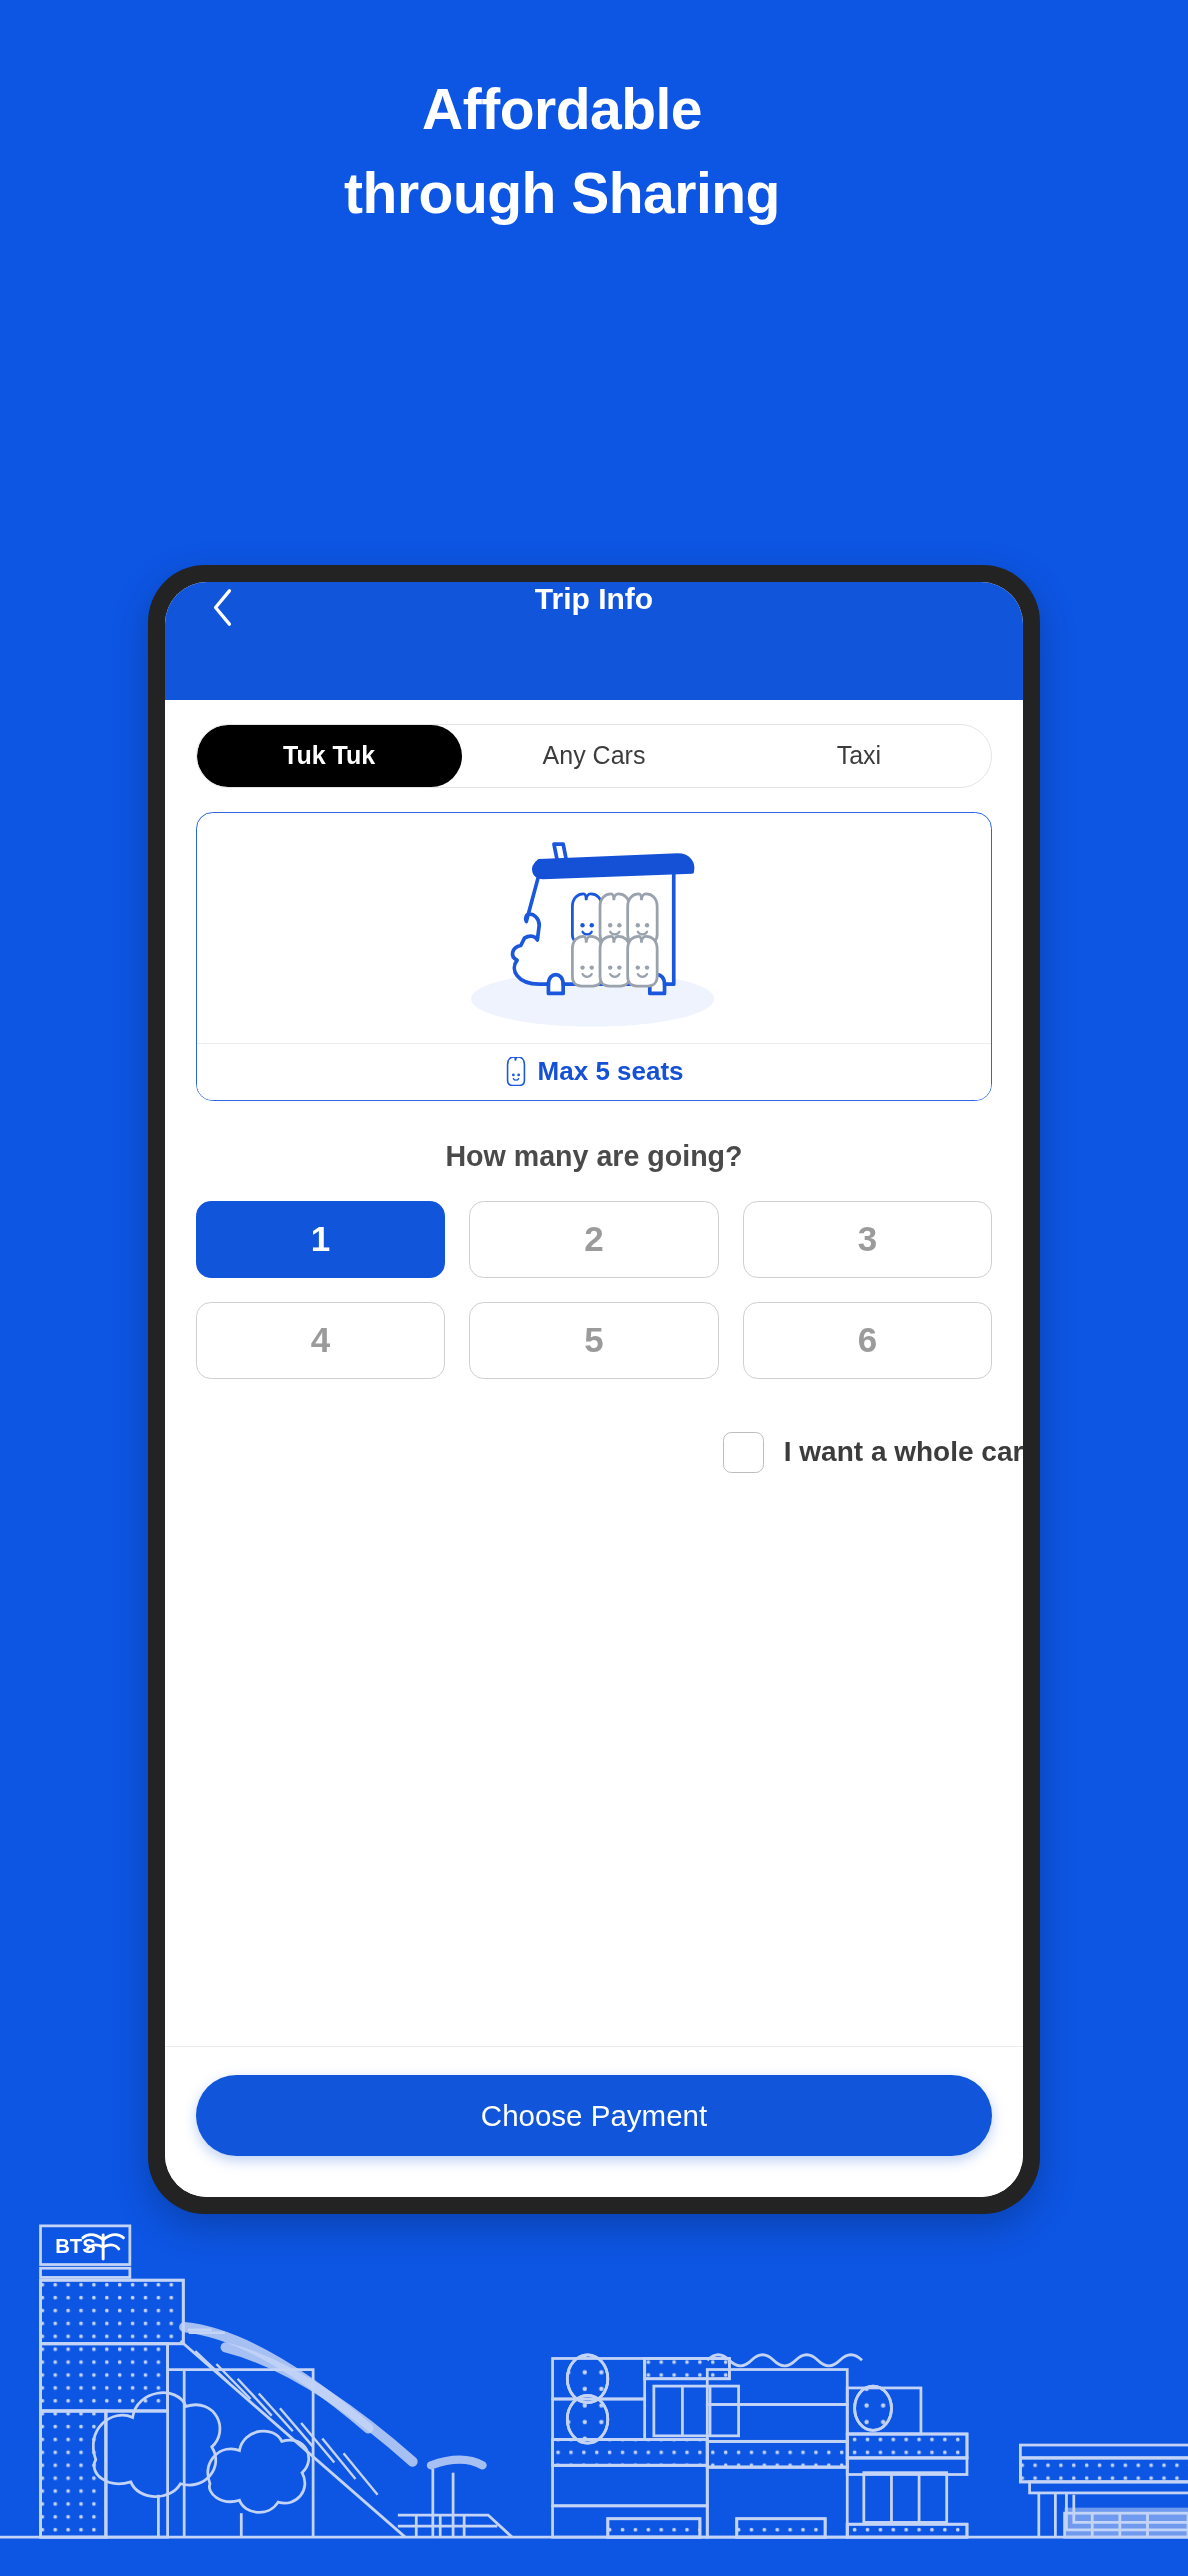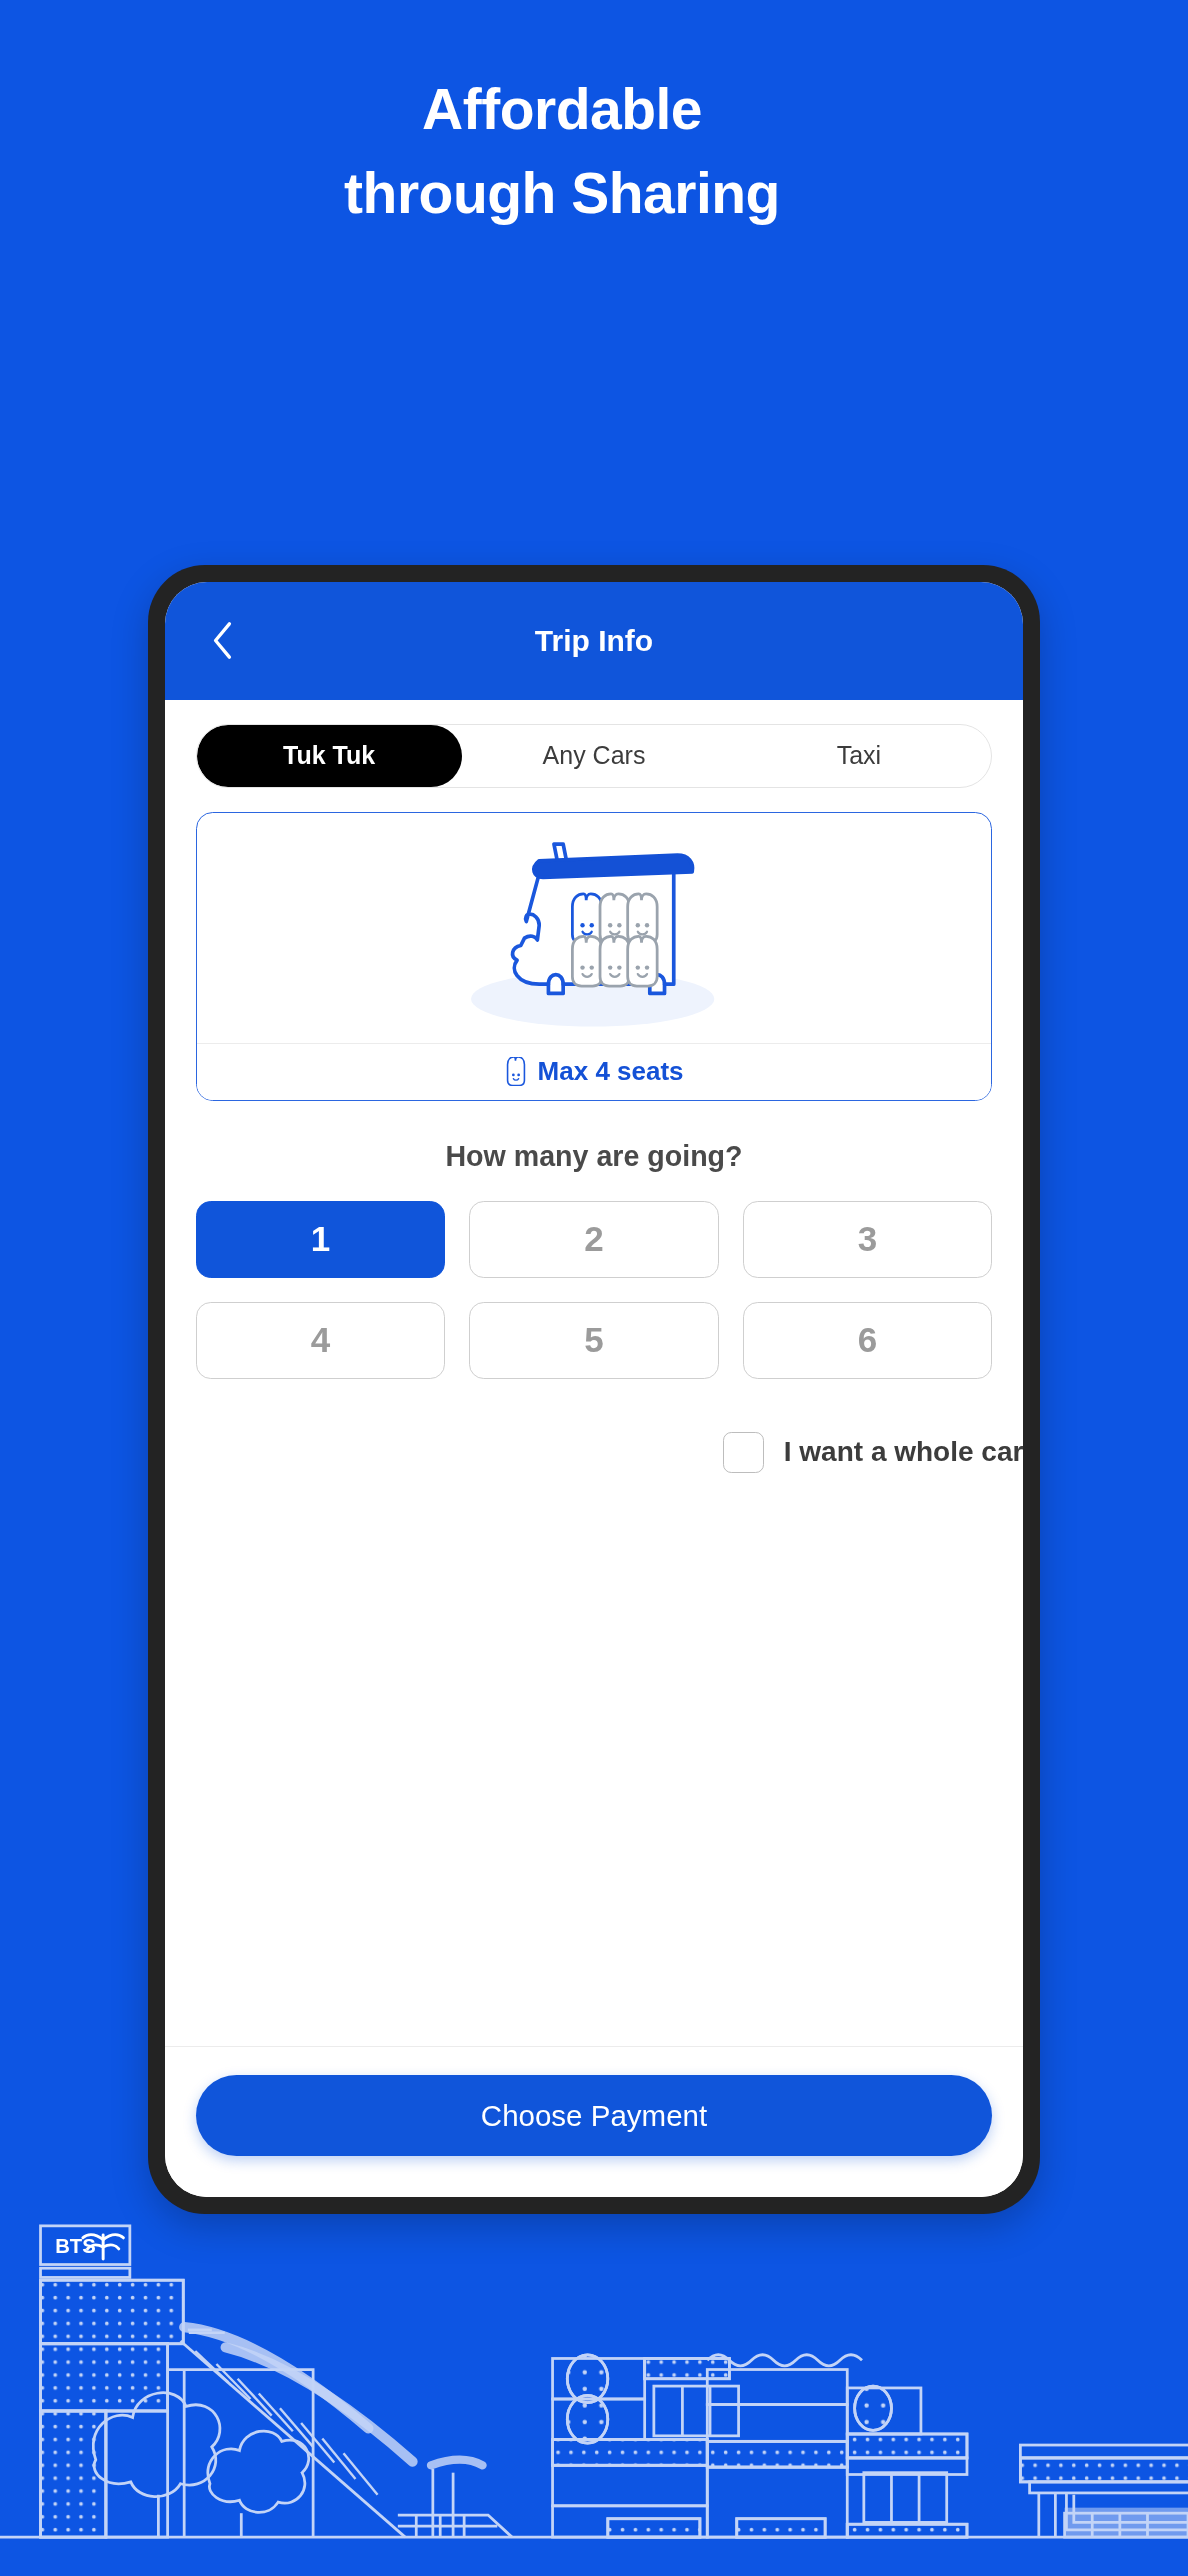--- a/index.html
+++ b/index.html
@@ -54,21 +54,21 @@
     border-radius:42px;
     overflow:hidden;
     display:flex; flex-direction:column;
   }
 
   
   .app-header{
     background:#1055da;
     height:118px;
     flex:0 0 118px;
-    display:flex; align-items:center;
+    display:flex; align-items:flex-start;
     position:relative;
     padding:0 31px;
   }
   .back-btn{
     width:52px; height:52px;
     display:flex; align-items:center; justify-content:center;
     cursor:pointer;
   }
   .back-btn svg{ display:block; }
   .app-title{
@@ -471,21 +471,21 @@
               </g>
             </svg>
           </div>
           <div class="vehicle-foot">
             <svg class="seat-mini" width="24" height="29.5" viewBox="0 0 36 56">
               <path d="M2 14 C2 4 8 0 14 0 C16 0 17 3 17 7 C17 3 19 0 22 0 C28 0 34 4 34 14 L34 44 C34 50 30 54 24 54 L12 54 C6 54 2 50 2 44 Z" fill="#ffffff" stroke="#1a57dd" stroke-width="3"></path>
               <circle cx="13" cy="34" r="2.6" fill="#1a57dd"></circle>
               <circle cx="23" cy="34" r="2.6" fill="#1a57dd"></circle>
               <path d="M13 41 C15 45 21 45 23 41" fill="none" stroke="#1a57dd" stroke-width="2.6" stroke-linecap="round"></path>
             </svg>
-            <span>Max 4 seats</span>
+            <span>Max 5 seats</span>
           </div>
         </div>
       </div>
 
       <div class="howmany">How many are going?</div>
 
       <div class="count-grid">
         <div class="count-btn selected">1</div>
         <div class="count-btn">2</div>
         <div class="count-btn">3</div>

